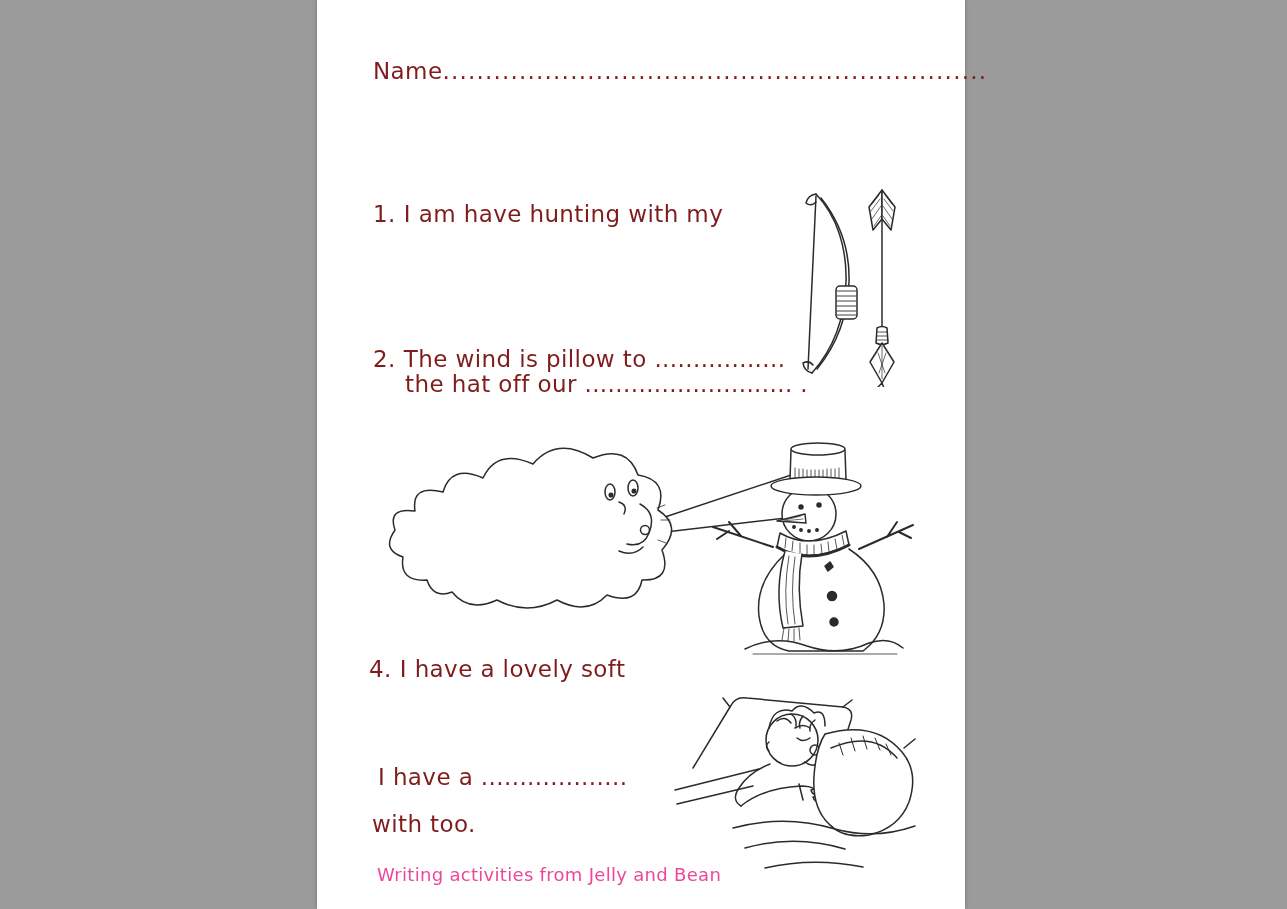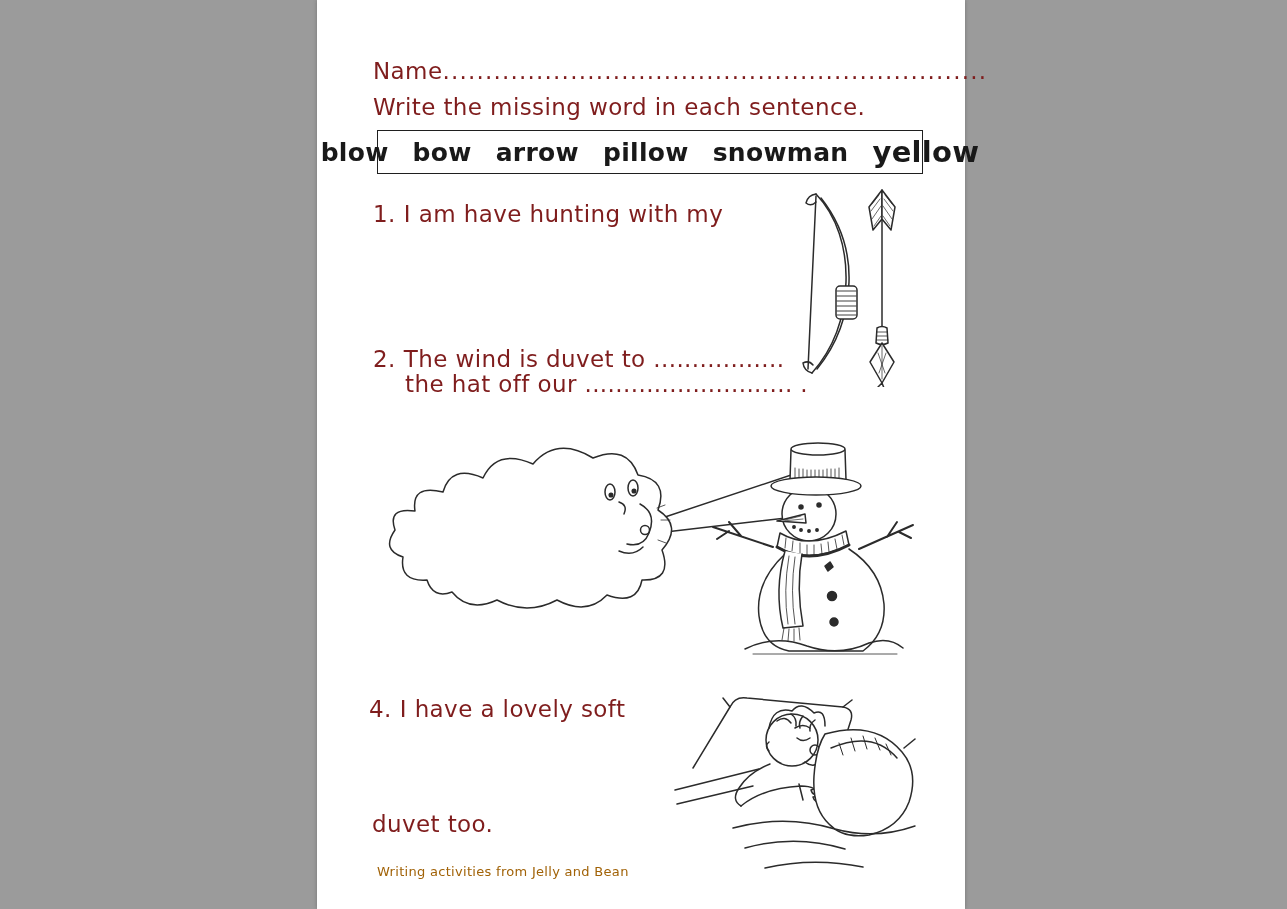--- a/index.html
+++ b/index.html
@@ -40,43 +40,34 @@
     font-weight: 700;
     color: #191919;
     letter-spacing: 0.3px;
   }
   .word-bank .word:last-child { font-size: 29px; }
   .illu { position: absolute; }
   .illu svg { display: block; }
   .footer-credit {
     position: absolute;
     left: 60px; top: 864px;
-    font-size: 13px;
-    color: #a16207;
+    font-size: 18px;
+    color: #ec4899;
     letter-spacing: 0.3px;
   }
 </style>
 </head>
 <body>
 
 <div class="paper">
 
   <div class="line" style="left:56px; top:58px;">
     <span>Name</span><span class="dots">................................................................</span>
   </div>
-  <div class="line" style="left:56px; top:94px;">Write the missing word in each sentence.</div>
-
-  <div class="word-bank">
-    <span class="word">blow</span>
-    <span class="word">bow</span>
-    <span class="word">arrow</span>
-    <span class="word">pillow</span>
-    <span class="word">snowman</span>
-    <span class="word">yellow</span>
-  </div>
+
 
   <div class="line" style="left:56px; top:201px;">
     <span class="qnum">1.</span><span>I am have hunting with my</span>
   </div>
 
   <div class="illu" style="left:462px; top:180px;">
     <svg width="128" height="207" viewBox="0 0 128 207">
       <g stroke="#2b2b2b" fill="none" stroke-width="1.5" stroke-linecap="round" stroke-linejoin="round">
 
         <path d="M37,16 L29,189"></path>
@@ -109,21 +100,21 @@
         <path d="M103,163 L115,182 L103,203 L91,182 Z" fill="#ffffff"></path>
         <g stroke-width="0.7">
           <path d="M103,166 L103,199 M99,173 l7,20 M107,173 l-7,20"></path>
         </g>
         <path d="M103,203 l-4,4 M103,203 l2,5"></path>
       </g>
     </svg>
   </div>
 
   <div class="line" style="left:56px; top:346px;">
-    <span class="qnum">2.</span><span>The wind is duvet to  .................</span>
+    <span class="qnum">2.</span><span>The wind is pillow to  .................</span>
   </div>
   <div class="line" style="left:88px; top:371px;">the hat off our ........................... .</div>
 
   <div class="illu" style="left:40px; top:430px;">
     <svg width="560" height="228" viewBox="0 0 560 228">
       <g stroke="#2b2b2b" fill="none" stroke-width="1.5" stroke-linecap="round" stroke-linejoin="round">
 
         <path d="M305,88 L452,39"></path>
         <path d="M300,103 L438,87"></path>
 
@@ -181,24 +172,25 @@
         <path d="M468,136 l5,-4 l3,5 l-5,4 Z" fill="#2b2b2b"></path>
         <circle cx="475" cy="166" r="4.5" fill="#2b2b2b"></circle>
         <circle cx="477" cy="192" r="4" fill="#2b2b2b"></circle>
 
         <path d="M388,219 Q418,204 450,216 Q482,227 512,213 Q532,206 546,218"></path>
         <path d="M396,224 L540,224" stroke-width="0.8"></path>
       </g>
     </svg>
   </div>
 
-  <div class="line" style="left:52px; top:696px;text-align:right;">
+  <div class="line" style="left:52px; top:656px;text-align:right;">
     <span class="qnum">4.</span><span>I have a lovely soft</span>
   </div>
-  <div class="line" style="left:55px; top:811px;">duvet too.</div>
+  <div class="line" style="left:61px; top:764px;">I have a ...................</div>
+  <div class="line" style="left:55px; top:811px;">with too.</div>
 
   <div class="illu" style="left:356px; top:676px;">
     <svg width="250" height="196" viewBox="0 0 250 196">
       <g stroke="#2b2b2b" fill="none" stroke-width="1.5" stroke-linecap="round" stroke-linejoin="round">
 
         <path d="M20,92 L57,31 Q62,20 74,22 L170,31 Q181,33 178,44 L160,100" fill="#ffffff"></path>
         <path d="M57,31 l-7,-9 M170,31 l9,-7"></path>
 
         <path d="M2,114 L86,93 M4,128 L80,110"></path>
 

